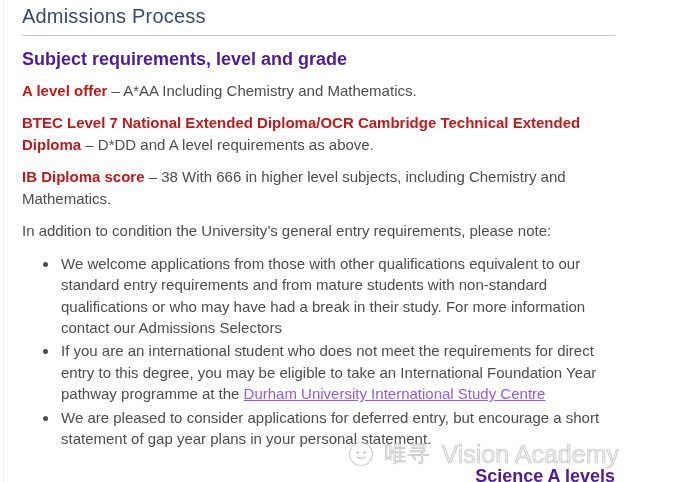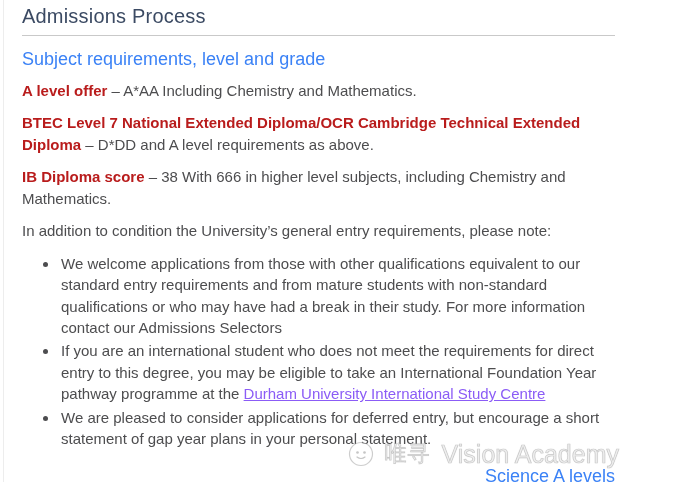--- a/index.html
+++ b/index.html
@@ -27,22 +27,22 @@
     letter-spacing: 0.2px;
     padding-top: 2px;
   }
   .title-rule {
     border: none;
     border-top: 1px solid #c9c9c9;
     margin: 7px 0 0 0;
   }
   .section-heading {
     font-size: 18px;
-    font-weight: 400;
-    color: #3b82f6;
+    font-weight: 700;
+    color: #4c1d95;
     margin: 13px 0 10px 0;
   }
   .section-heading.second {
     margin-top: 16px;
     text-align: right;
   }
   p.body-text {
     font-size: 15px;
     line-height: 1.43;
     color: #4d4d4f;

